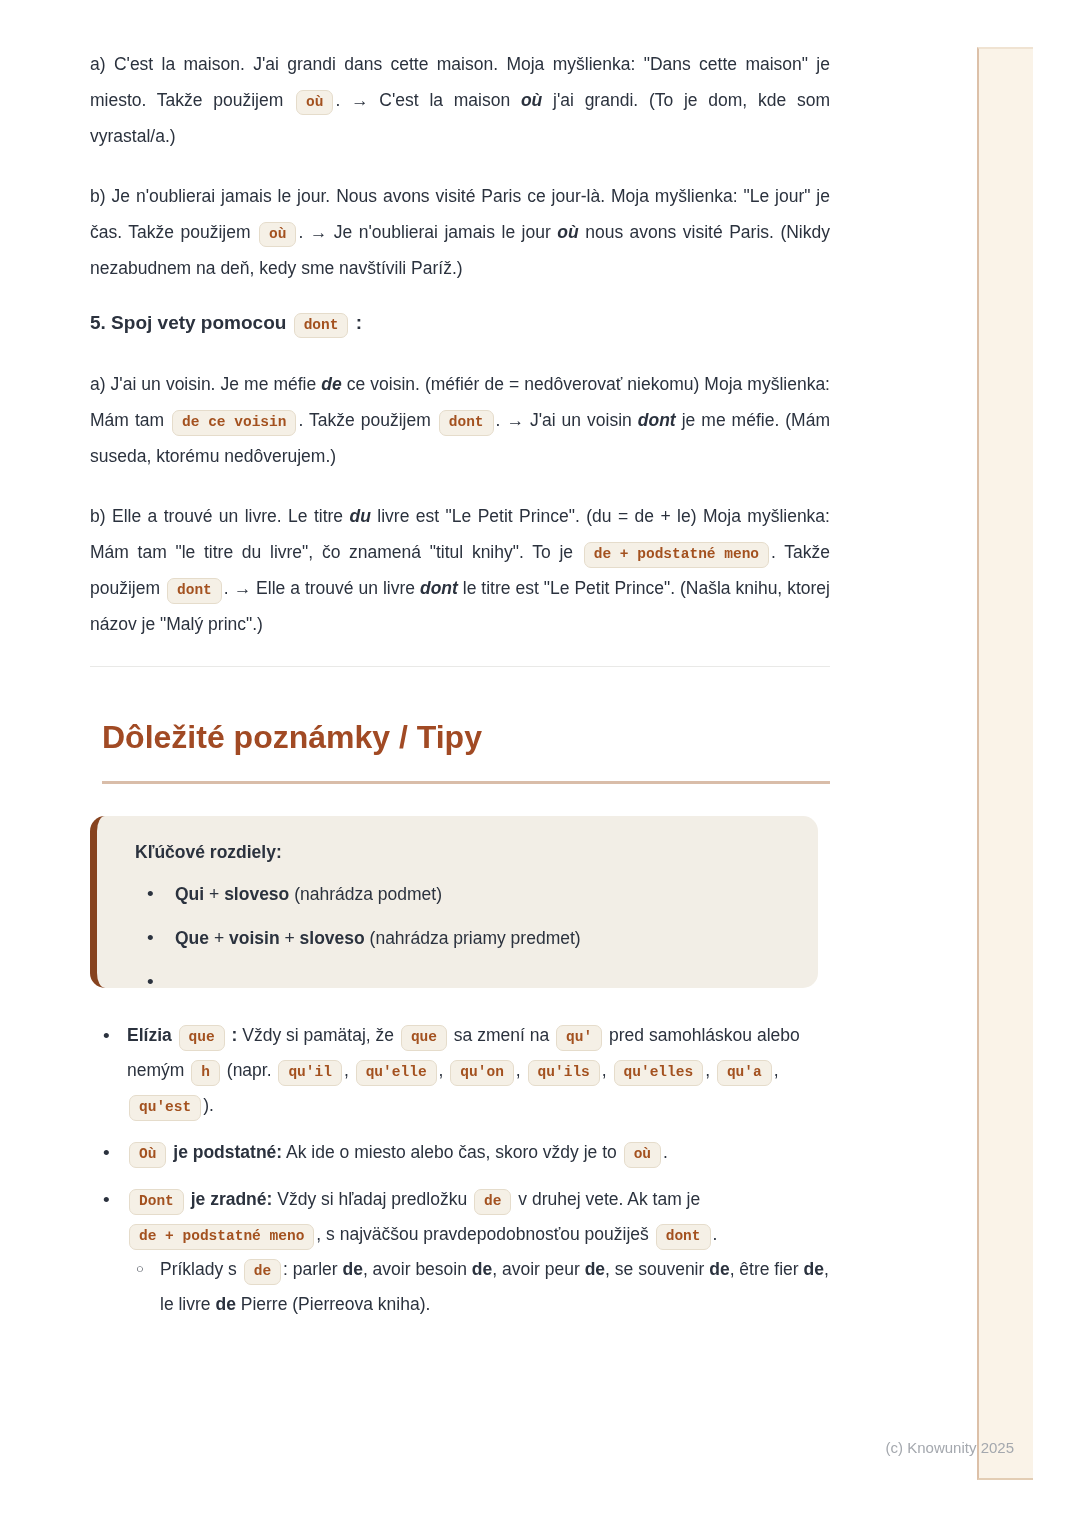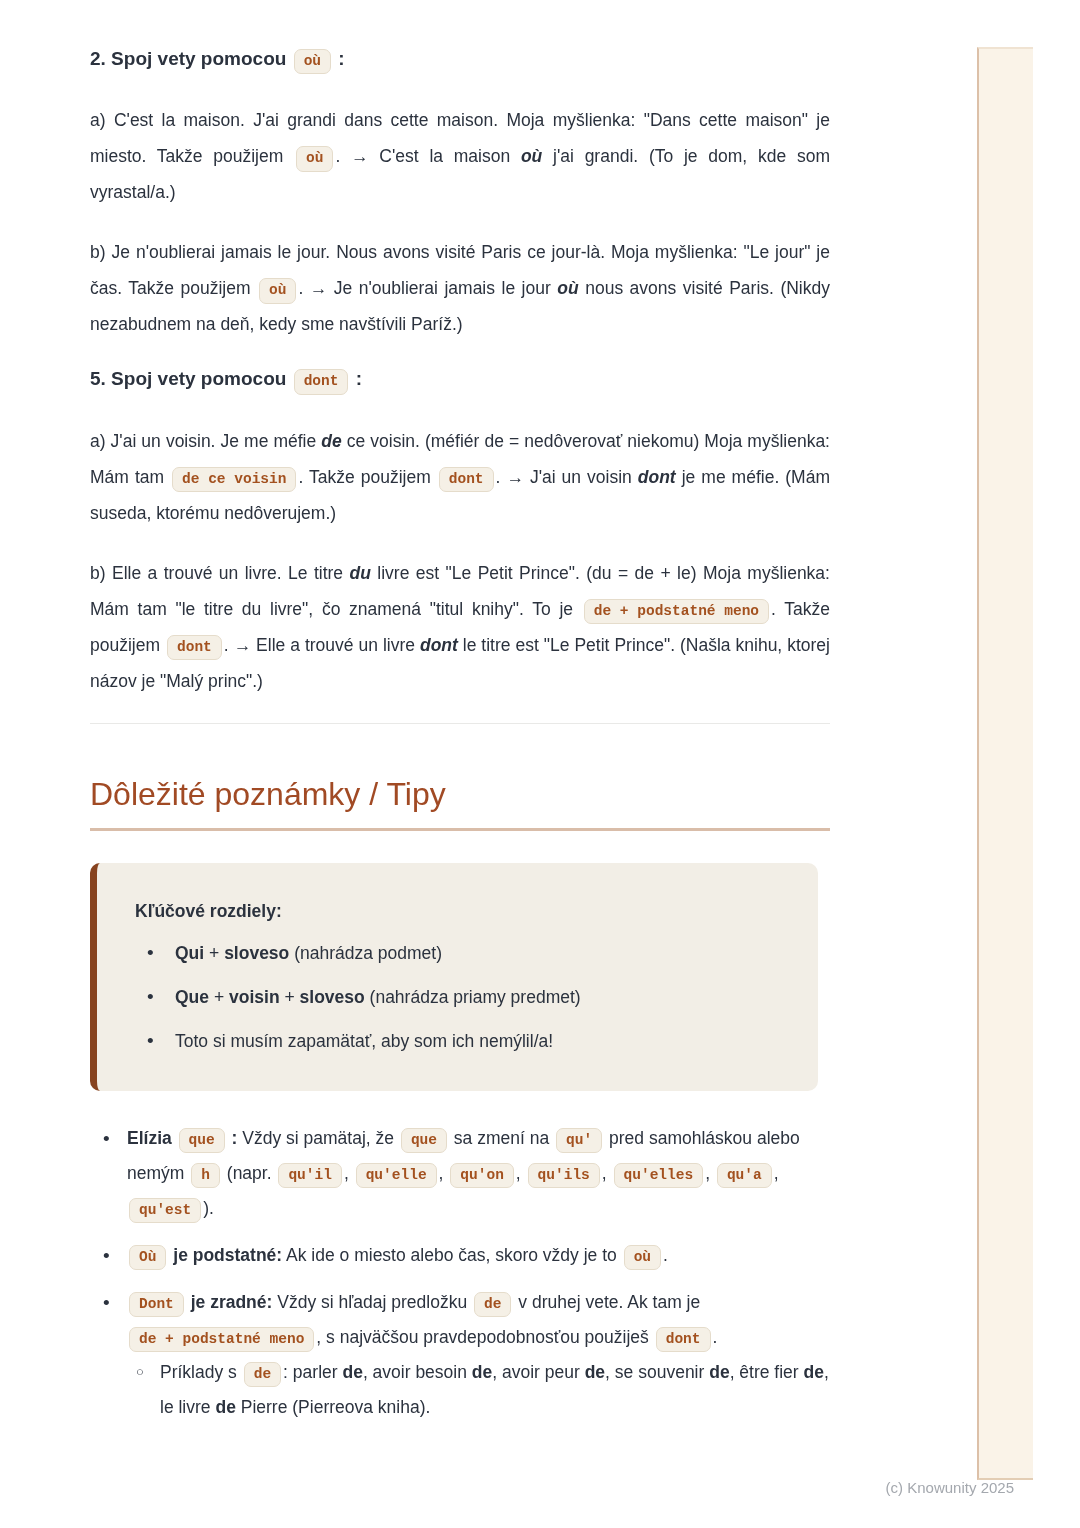--- a/index.html
+++ b/index.html
@@ -49,32 +49,32 @@
     vertical-align: baseline;
   }
   .divider {
     border: none;
     border-top: 1px solid var(--divider, #E9E9E7);
     height: 0;
     margin: 12px 0 0 0;
   }
   .h-lg {
     font-size: 32px;
-    font-weight: normal;
+    font-weight: bold;
     line-height: 40px;
     color: var(--accent-heading, #A14A24);
     border-bottom: 3px solid var(--heading-underline, #D9BDA9);
-    padding-bottom: 14px;
-    margin: 50px 0 32px 0;
+    padding-bottom: 24px;
+    margin: 50px 0 32px 12px;
   }
   .callout {
     background: var(--callout-bg, #F2EEE6);
     border-left: 7px solid var(--callout-border, #87431F);
-    border-radius: 10px;
-    padding: 36px 34px 24px 38px;
+    border-radius: 15px;
+    padding: 24px 34px 24px 38px;
     margin: 0 12px 30px 0;
   }
   .callout-title {
     font-size: 17.5px;
     font-weight: bold;
     line-height: 24px;
     margin-bottom: 12px;
   }
   ul.callout-list, ul.main-list, ul.sub-list {
     list-style: none;
@@ -118,47 +118,46 @@
     left: 977px; top: 47px;
     width: 54px; height: 1429px;
     background: var(--strip-bg, #FAF3E8);
     border-left: 2px solid var(--strip-edge, #DCC0A8);
     border-top: 2px solid #F0E3D2;
     border-bottom: 2px solid #E3CDB4;
     z-index: 1;
   }
   .watermark {
     position: absolute;
-    top: 1479px; right: 66px;
+    top: 1439px; right: 66px;
     font-size: 15px;
     color: var(--watermark, #A4A8AE);
     z-index: 3;
     white-space: nowrap;
   }
 </style>
 </head>
 <body>
 
 <div class="page-edge-strip"></div>
 
 <div class="content">
-    <h3 class="h-sm"><span class="seg seg-plain">2. Spoj vety pomocou </span><span class="seg seg-code">où</span><span class="seg seg-plain"> :</span></h3>
     <p class="para"><span class="seg seg-plain">a) </span><span class="seg seg-i">C'est la maison. J'ai grandi dans cette maison. Moja myšlienka: </span><span class="seg seg-plain">"Dans cette maison" je miesto. Takže použijem </span><span class="seg seg-code">où</span><span class="seg seg-plain">. → </span><span class="seg seg-i">C'est la maison </span><span class="seg seg-bi">où</span><span class="seg seg-i"> j'ai grandi.</span><span class="seg seg-plain"> (To je dom, </span><span class="seg seg-i">kde</span><span class="seg seg-plain"> som vyrastal/a.)</span></p>
     <p class="para"><span class="seg seg-plain">b) </span><span class="seg seg-i">Je n'oublierai jamais le jour. Nous avons visité Paris ce jour-là. Moja myšlienka: </span><span class="seg seg-plain">"Le jour" je čas. Takže použijem </span><span class="seg seg-code">où</span><span class="seg seg-plain">. → </span><span class="seg seg-i">Je n'oublierai jamais le jour </span><span class="seg seg-bi">où</span><span class="seg seg-i"> nous avons visité Paris.</span><span class="seg seg-plain"> (Nikdy nezabudnem na deň, </span><span class="seg seg-i">kedy</span><span class="seg seg-plain"> sme navštívili Paríž.)</span></p>
     <h3 class="h-sm"><span class="seg seg-plain">5. Spoj vety pomocou </span><span class="seg seg-code">dont</span><span class="seg seg-plain"> :</span></h3>
     <p class="para"><span class="seg seg-plain">a) </span><span class="seg seg-i">J'ai un voisin. Je me méfie </span><span class="seg seg-bi">de</span><span class="seg seg-i"> ce voisin.</span><span class="seg seg-plain"> (méfiér de = nedôverovať niekomu) </span><span class="seg seg-i">Moja myšlienka:</span><span class="seg seg-plain"> Mám tam </span><span class="seg seg-code">de ce voisin</span><span class="seg seg-plain">. Takže použijem </span><span class="seg seg-code">dont</span><span class="seg seg-plain">. → </span><span class="seg seg-i">J'ai un voisin </span><span class="seg seg-bi">dont</span><span class="seg seg-i"> je me méfie.</span><span class="seg seg-plain"> (Mám suseda, </span><span class="seg seg-i">ktorému</span><span class="seg seg-plain"> nedôverujem.)</span></p>
     <p class="para"><span class="seg seg-plain">b) </span><span class="seg seg-i">Elle a trouvé un livre. Le titre </span><span class="seg seg-bi">du</span><span class="seg seg-i"> livre est "Le Petit Prince".</span><span class="seg seg-plain"> (du = de + le) </span><span class="seg seg-i">Moja myšlienka:</span><span class="seg seg-plain"> Mám tam "le titre du livre", čo znamená "titul </span><span class="seg seg-i">knihy</span><span class="seg seg-plain">". To je </span><span class="seg seg-code">de + podstatné meno</span><span class="seg seg-plain">. Takže použijem </span><span class="seg seg-code">dont</span><span class="seg seg-plain">. → </span><span class="seg seg-i">Elle a trouvé un livre </span><span class="seg seg-bi">dont</span><span class="seg seg-i"> le titre est "Le Petit Prince".</span><span class="seg seg-plain"> (Našla knihu, </span><span class="seg seg-i">ktorej</span><span class="seg seg-plain"> názov je "Malý princ".)</span></p>
     <div class="divider"></div>
     <h1 class="h-lg">Dôležité poznámky / Tipy</h1>
     <div class="callout">
       <div class="callout-title">Kľúčové rozdiely:</div>
       <ul class="callout-list">
         <li><span class="marker">•</span><span class="seg seg-b">Qui</span><span class="seg seg-plain"> + </span><span class="seg seg-b">sloveso</span><span class="seg seg-plain"> (nahrádza podmet)</span></li>
         <li><span class="marker">•</span><span class="seg seg-b">Que</span><span class="seg seg-plain"> + </span><span class="seg seg-b">voisin</span><span class="seg seg-plain"> + </span><span class="seg seg-b">sloveso</span><span class="seg seg-plain"> (nahrádza priamy predmet)</span></li>
-        <li><span class="marker">•</span><span class="seg seg-i">Toto si musím zapamätať, aby som ich nemýlil/a!</span></li>
+        <li><span class="marker">•</span></li>
       </ul>
     </div>
     <ul class="main-list">
       <li><span class="marker">•</span><span class="seg seg-b">Elízia </span><span class="seg seg-code">que</span><span class="seg seg-b"> :</span><span class="seg seg-plain"> Vždy si pamätaj, že </span><span class="seg seg-code">que</span><span class="seg seg-plain"> sa zmení na </span><span class="seg seg-code">qu'</span><span class="seg seg-plain"> pred samohláskou alebo nemým </span><span class="seg seg-code">h</span><span class="seg seg-plain"> (napr. </span><span class="seg seg-code">qu'il</span><span class="seg seg-plain">, </span><span class="seg seg-code">qu'elle</span><span class="seg seg-plain">, </span><span class="seg seg-code">qu'on</span><span class="seg seg-plain">, </span><span class="seg seg-code">qu'ils</span><span class="seg seg-plain">, </span><span class="seg seg-code">qu'elles</span><span class="seg seg-plain">, </span><span class="seg seg-code">qu'a</span><span class="seg seg-plain">, </span><span class="seg seg-code">qu'est</span><span class="seg seg-plain">).</span></li>
       <li><span class="marker">•</span><span class="seg seg-code">Où</span><span class="seg seg-b"> je podstatné:</span><span class="seg seg-plain"> Ak ide o miesto alebo čas, skoro vždy je to </span><span class="seg seg-code">où</span><span class="seg seg-plain">.</span></li>
       <li><span class="marker">•</span><span class="seg seg-code">Dont</span><span class="seg seg-b"> je zradné:</span><span class="seg seg-plain"> Vždy si hľadaj predložku </span><span class="seg seg-code">de</span><span class="seg seg-plain"> v druhej vete. Ak tam je </span><span class="seg seg-code">de + podstatné meno</span><span class="seg seg-plain">, s najväčšou pravdepodobnosťou použiješ </span><span class="seg seg-code">dont</span><span class="seg seg-plain">.</span><ul class="sub-list">
           <li><span class="marker">○</span><span class="seg seg-i">Príklady s </span><span class="seg seg-code">de</span><span class="seg seg-plain">: parler </span><span class="seg seg-b">de</span><span class="seg seg-plain">, avoir besoin </span><span class="seg seg-b">de</span><span class="seg seg-plain">, avoir peur </span><span class="seg seg-b">de</span><span class="seg seg-plain">, se souvenir </span><span class="seg seg-b">de</span><span class="seg seg-plain">, être fier </span><span class="seg seg-b">de</span><span class="seg seg-plain">, le livre </span><span class="seg seg-b">de</span><span class="seg seg-plain"> Pierre (Pierreova kniha).</span></li>
         </ul></li>
     </ul>
   </div>

